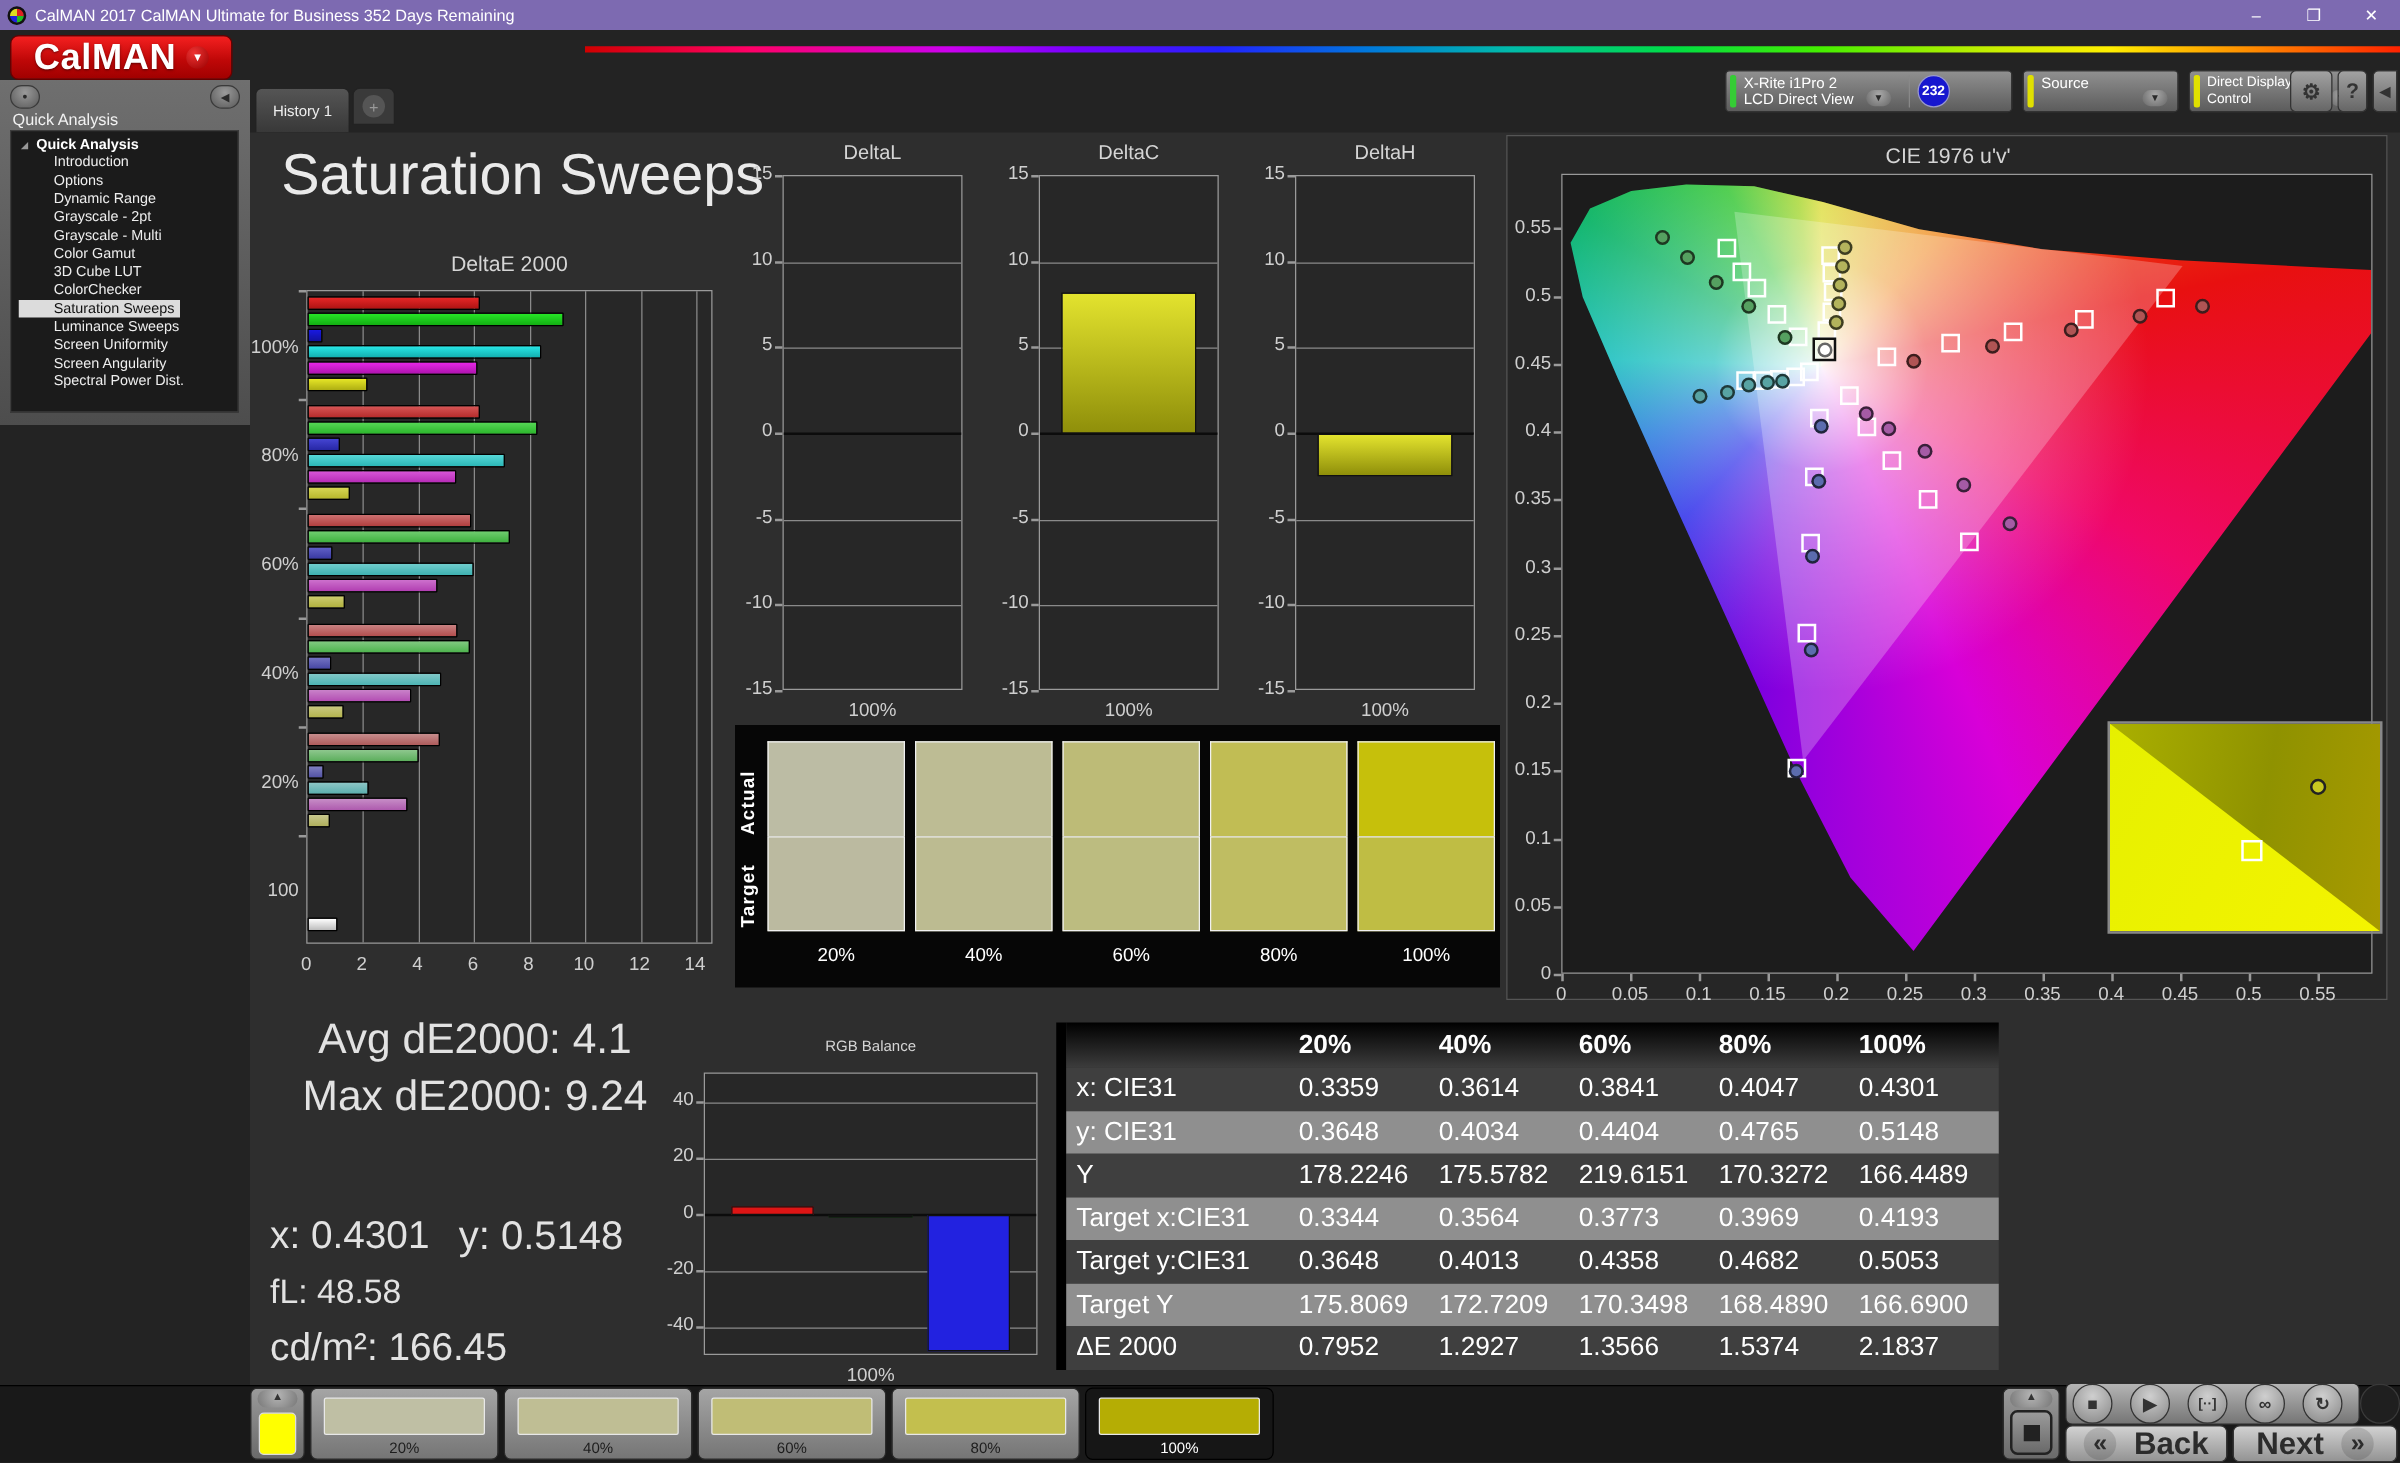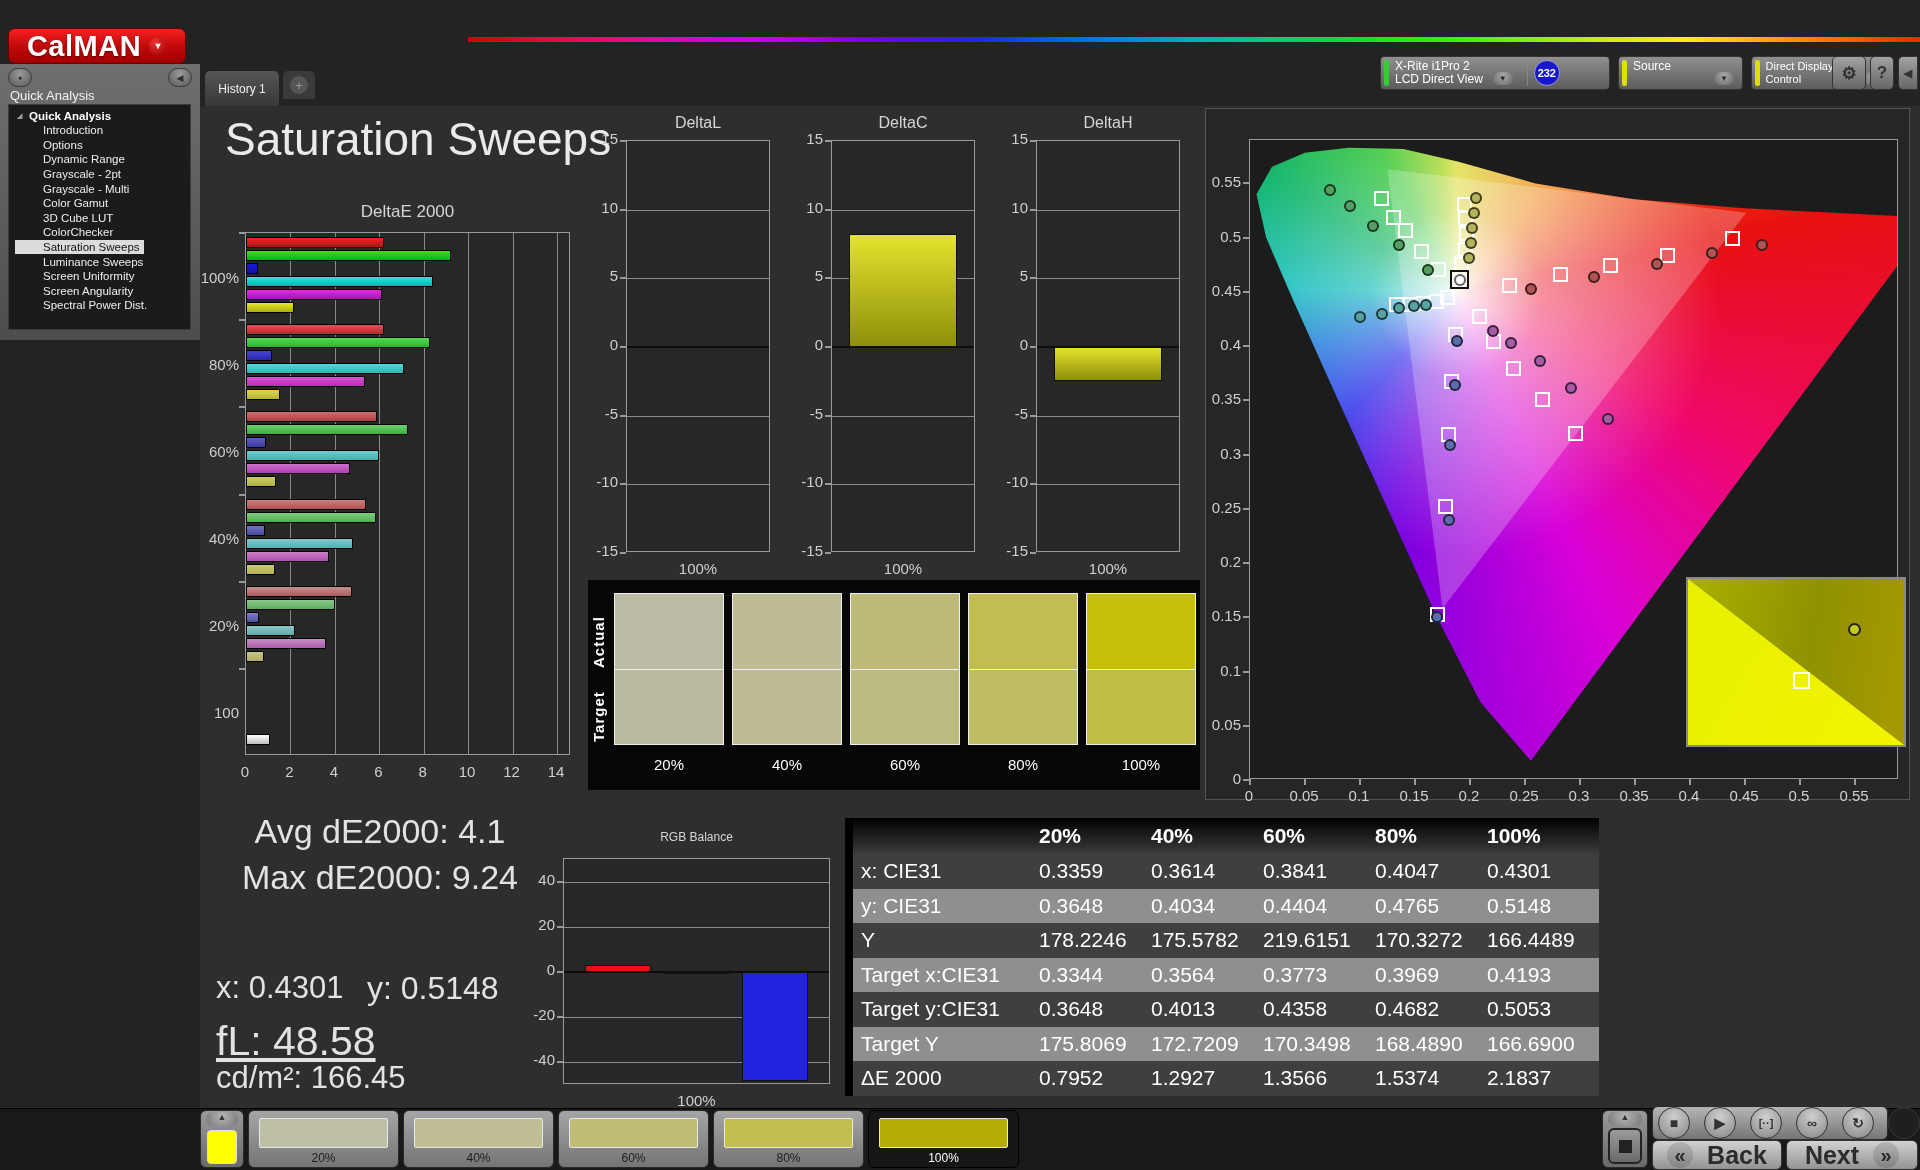--- a/index.html
+++ b/index.html
@@ -134,20 +134,29 @@
     background:linear-gradient(180deg,#d2d2d2,#939393); border:1px solid #333;
     display:flex; align-items:center; justify-content:center; color:#2c2c2c; font-size:25px; font-weight:bold; gap:14px; }
   .navbtn .nav-ic { width:26px; height:26px; border-radius:50%; background:rgba(0,0,0,.13);
     display:flex; align-items:center; justify-content:center; font-size:20px; }
 </style>
 </head>
 <body>
 
 <div id="root">
 
+  <div class="abs titlebar">
+    <span class="app-ico"></span>
+    <span>CalMAN 2017 CalMAN Ultimate for Business 352 Days Remaining</span>
+    <div class="win-controls">
+      <span class="win-btn">–</span>
+      <span class="win-btn">❐</span>
+      <span class="win-btn">✕</span>
+    </div>
+  </div>
 
   <div class="abs appbar"></div>
   <div class="abs rainbow"></div>
   <div class="abs logo">
     <span class="logo-text">CalMAN</span>
     <span class="logo-dd">▼</span>
   </div>
 
   <div class="abs" style="left:1380px; top:56px; width:540px; height:36px;">
     <div class="drop" style="left:0; width:230px;">
@@ -386,20 +395,21 @@
       <div class="sw-col-label" style="left: 259px; top: 176px;">60%</div>
       <div class="sw-box" style="left: 380px; top: 13px; width: 110px; height: 76px; border-bottom: none; background: rgb(193, 189, 84);"></div>
       <div class="sw-box" style="left: 380px; top: 89px; width: 110px; height: 76px; background: rgb(191, 189, 98);"></div>
       <div class="sw-col-label" style="left: 377px; top: 176px;">80%</div>
       <div class="sw-box" style="left: 498px; top: 13px; width: 110px; height: 76px; border-bottom: none; background: rgb(198, 192, 11);"></div>
       <div class="sw-box" style="left: 498px; top: 89px; width: 110px; height: 76px; background: rgb(191, 189, 68);"></div>
       <div class="sw-col-label" style="left: 495px; top: 176px;">100%</div>
     </div>
 
   <div class="abs cie-panel">
+    <div class="chart-title" style="left:0; top:6px; width:705px;">CIE 1976 u'v'</div>
     <div class="cie-plot" id="cie-plot">
         <div class="cie-layer" style="clip-path: polygon(43.4% 97.3%, 35.6% 88.1%, 28.8% 74.6%, 21.2% 57.6%, 13.6% 40.7%, 6.8% 25.4%, 2.5% 15.3%, 1% 8.5%, 3.4% 4.2%, 8.5% 2%, 15.3% 1.2%, 23.7% 1.4%, 32.2% 3.4%, 44.1% 6.8%, 59.3% 9.3%, 76.3% 10.7%, 100% 11.9%, 100% 19.8%); background: conic-gradient(at 32% 24%, rgb(216, 216, 32) 0deg, rgb(240, 128, 16) 42deg, rgb(232, 16, 16) 78deg, rgb(240, 8, 104) 118deg, rgb(216, 0, 216) 156deg, rgb(112, 0, 224) 196deg, rgb(24, 24, 232) 222deg, rgb(8, 104, 216) 248deg, rgb(0, 184, 184) 272deg, rgb(0, 176, 96) 302deg, rgb(32, 192, 32) 332deg, rgb(152, 208, 16) 352deg, rgb(216, 216, 32) 360deg);"></div>
         <div class="cie-layer" style="clip-path: polygon(43.4% 97.3%, 35.6% 88.1%, 28.8% 74.6%, 21.2% 57.6%, 13.6% 40.7%, 6.8% 25.4%, 2.5% 15.3%, 1% 8.5%, 3.4% 4.2%, 8.5% 2%, 15.3% 1.2%, 23.7% 1.4%, 32.2% 3.4%, 44.1% 6.8%, 59.3% 9.3%, 76.3% 10.7%, 100% 11.9%, 100% 19.8%); background: radial-gradient(circle at 32% 24%, rgba(255, 255, 255, 0.95) 0%, rgba(255, 255, 255, 0.4) 13%, rgba(255, 255, 255, 0) 40%);"></div>
         <div class="cie-layer" style="clip-path: polygon(496.1px 72.7px, 137.5px 29.3px, 192.5px 468.6px); background: rgba(255, 255, 255, 0.24);"></div>
         <div class="cie-marker" style="left: 251.6px; top: 138.4px; width: 15px; height: 15px; border: 2px solid rgb(255, 255, 255);"></div>
         <div class="cie-marker" style="left: 303.3px; top: 126.5px; width: 15px; height: 15px; border: 2px solid rgb(255, 255, 255);"></div>
         <div class="cie-marker" style="left: 352.8px; top: 117.8px; width: 15px; height: 15px; border: 2px solid rgb(255, 255, 255);"></div>
         <div class="cie-marker" style="left: 410px; top: 108.1px; width: 15px; height: 15px; border: 2px solid rgb(255, 255, 255);"></div>
         <div class="cie-marker" style="left: 474.9px; top: 90.7px; width: 15px; height: 15px; border: 2px solid rgb(255, 255, 255);"></div>
         <div class="cie-marker" style="left: 274.5px; top: 142.6px; width: 12px; height: 12px; border-radius: 50%; background: rgb(176, 84, 84); border: 2px solid rgba(0, 0, 0, 0.65);"></div>
@@ -514,21 +524,21 @@
         <div class="tick-label" style="left: 1px; top: 118.6px; width: 34px; text-align: right; font-size: 15px;">0.5</div>
         <div class="dash" style="position: absolute; left: 37px; top: 73.4px; width: 6px; height: 2px;"></div>
         <div class="tick-label" style="left: 1px; top: 64.4px; width: 34px; text-align: right; font-size: 15px;">0.55</div>
       </div>
   </div>
 
   <div class="stat" style="left:200px; top:812px; width:360px; text-align:center; font-size:34px;">Avg dE2000: 4.1</div>
   <div class="stat" style="left:200px; top:858px; width:360px; text-align:center; font-size:34px;">Max dE2000: 9.24</div>
   <div class="stat" style="left:216px; top:970px; font-size:31px;">x: 0.4301</div>
   <div class="stat" style="left:367px; top:970px; font-size:32px;">y: 0.5148</div>
-  <div class="stat" style="left:216px; top:1018px; font-size:41px;text-decoration:underline;">fL: 48.58</div>
+  <div class="stat" style="left:216px; top:1018px; font-size:27px;">fL: 48.58</div>
   <div class="stat" style="left:216px; top:1060px; font-size:31px;">cd/m²: 166.45</div>
 
   <div class="abs chart-title" style="left:563px; top:830px; width:267px; font-size:12px;">RGB Balance</div>
   <div class="abs plot" id="rgb-plot" style="left:563px; top:858px; width:267px; height:226px;">
       <div class="gridh" style="top: 22.6px;"></div>
       <div class="gridh" style="top: 67.8px;"></div>
       <div class="gridh" style="top: 158.2px;"></div>
       <div class="gridh" style="top: 203.4px;"></div>
       <div class="zeroline" style="top: 112px;"></div>
       <div class="bar-v" style="left: 8%; width: 25%; top: 106.2px; height: 6.8px; background: rgb(221, 21, 21);"></div>

